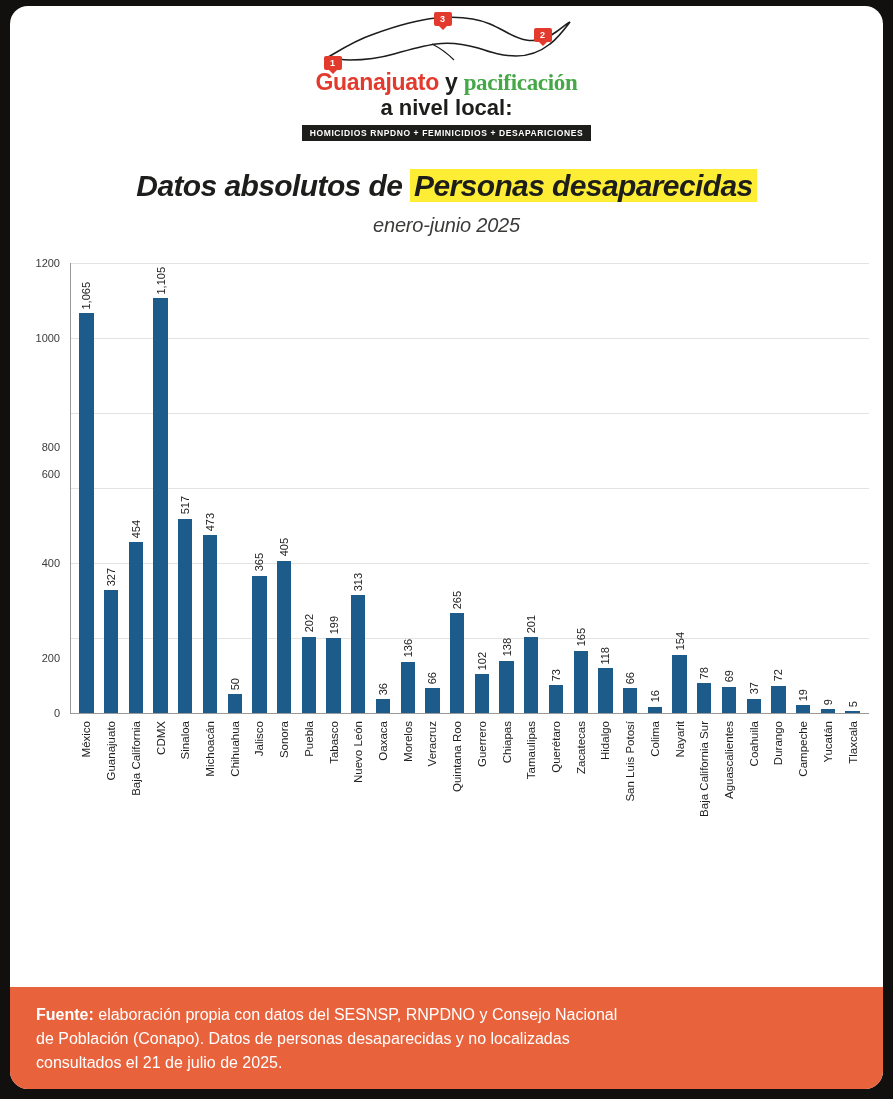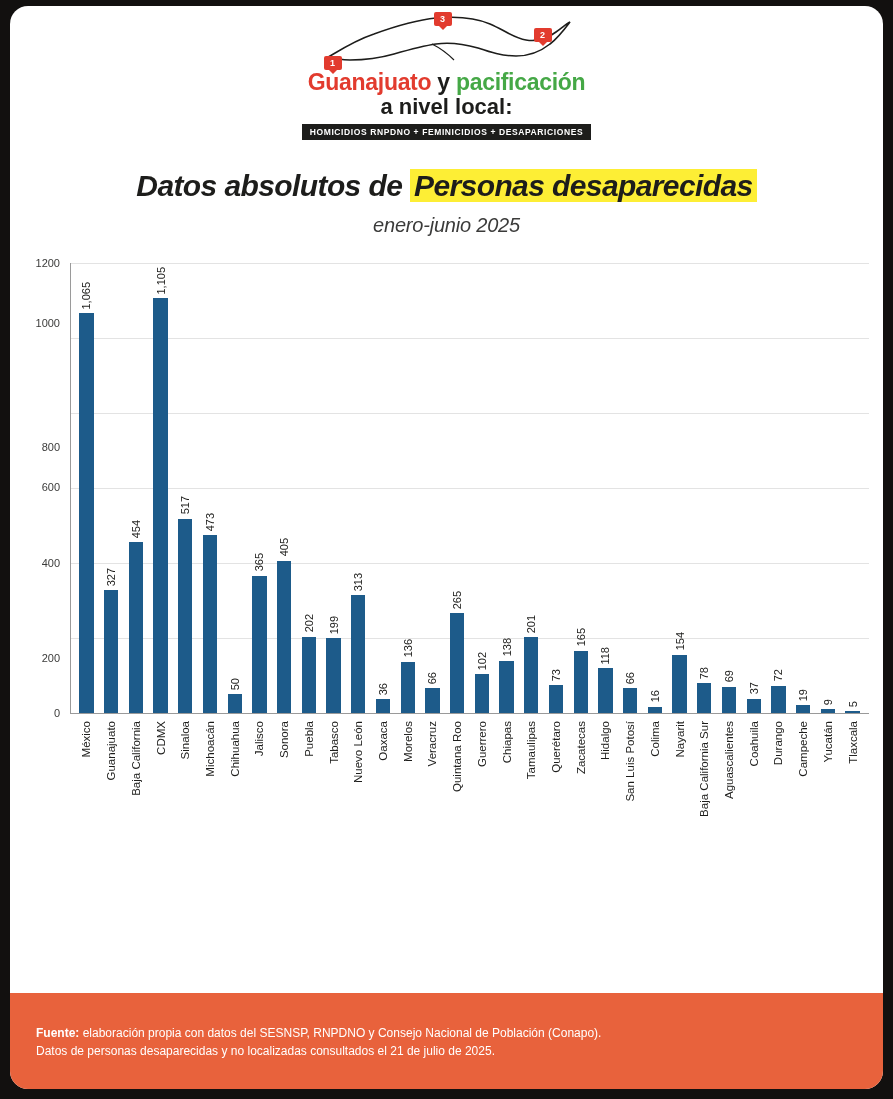--- a/index.html
+++ b/index.html
@@ -80,21 +80,21 @@
   .pin-1 { top: 46px; left: 12px; }
   .title-line1 {
     font-size: 23px;
     font-weight: bold;
     letter-spacing: -0.3px;
     margin-top: 2px;
     line-height: 1.05;
   }
   .t-red { color: #e23b2e; }
   .t-dark { color: #1d1d1b; }
-  .t-green { color: #45a846; }
+  .t-green { color: #45a846; font-family: Liberation Serif, serif; }
   .title-line2 {
     font-size: 22px;
     font-weight: bold;
     color: #1d1d1b;
     line-height: 1.1;
     margin-top: 1px;
   }
   .subbar {
     margin: 5px auto 0 auto;
     background: #1d1d1b;
@@ -237,21 +237,21 @@
     background: #e8623c;
     color: #ffffff;
     display: flex;
     align-items: center;
     justify-content: space-between;
     padding: 16px 24px 14px 26px;
     min-height: 96px;
     box-sizing: border-box;
   }
   .source {
-    font-size: 12px;
+    font-size: 16px;
     line-height: 1.5;
     max-width: 600px;
   }
   .source b { font-weight: bold; }
   .brand {
     text-align: center;
     margin-right: 28px;
   }
   .brand-mark { margin: 0 auto 4px auto; }
   .brand-name {
@@ -294,23 +294,23 @@
       </div>
       <div class="subheading">enero-junio 2025</div>
     </div>
 
     <div class="chart-area">
       <div class="plot-wrap">
         <div class="y-axis">
             <div class="y-tick" style="top: 450px;">0</div>
             <div class="y-tick" style="top: 395px;">200</div>
             <div class="y-tick" style="top: 300px;">400</div>
-            <div class="y-tick" style="top: 224px;">600</div>
+            <div class="y-tick" style="top: 211px;">600</div>
             <div class="y-tick" style="top: 150px; margin-top: 34px;">800</div>
-            <div class="y-tick" style="top: 60px;">1000</div>
+            <div class="y-tick" style="top: 75px;">1000</div>
             <div class="y-tick" style="top: 0px;">1200</div>
           </div>
         <div class="grid">
             <div class="grid-line" style="top: 375px;"></div>
             <div class="grid-line" style="top: 300px;"></div>
             <div class="grid-line" style="top: 225px;"></div>
             <div class="grid-line" style="top: 150px;"></div>
             <div class="grid-line" style="top: 75px;"></div>
             <div class="grid-line" style="top: 0px;"></div>
           </div>

